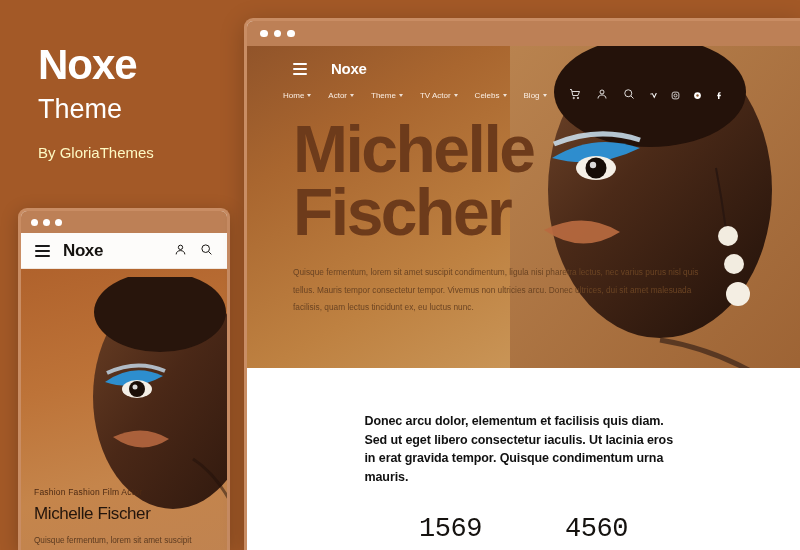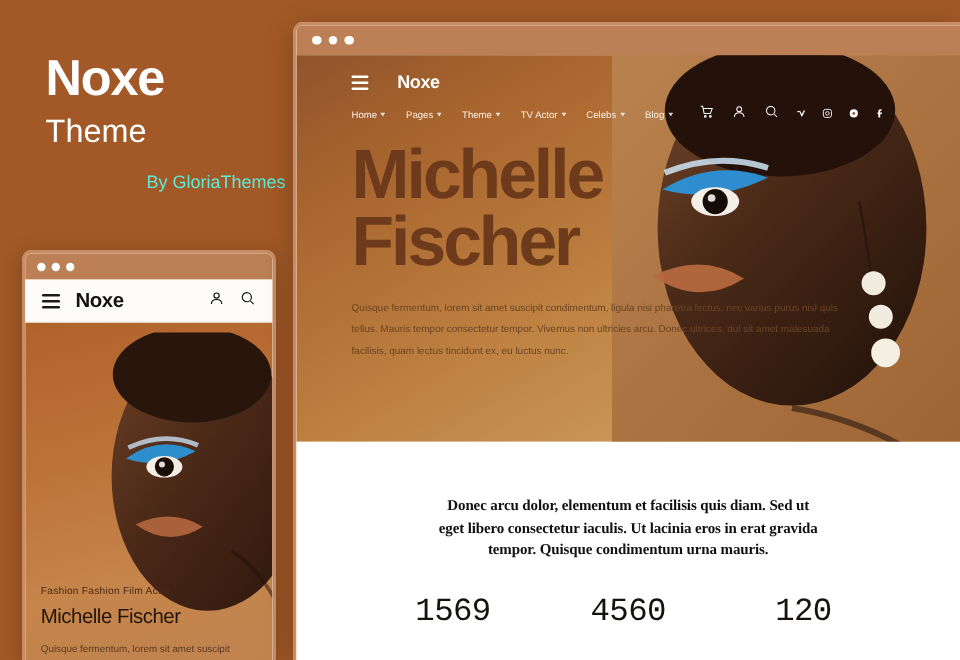--- a/index.html
+++ b/index.html
@@ -14,21 +14,21 @@
   .promo { position:absolute; left:38px; top:44px; width:200px; }
   .promo-title {
     font-size:42px; font-weight:bold; color:#ffffff;
     letter-spacing:-1px; line-height:1;
   }
   .promo-sub {
     font-size:27px; font-weight:400; color:#ffffff;
     margin-top:10px; line-height:1;
   }
   .promo-by {
-    font-size:15px; color:#5eead4; margin-top:22px; line-height:1;text-align:right;
+    font-size:15px; color:#fef9c3; margin-top:22px; line-height:1;
   }
 
   
   .chrome-bar { background:#bd8056; display:flex; align-items:center; }
   .dot { width:7px; height:7px; border-radius:50%; background:#ffffff; margin-right:5px; }
 
   
   .mobile {
     position:absolute; left:18px; top:208px; width:212px; height:342px;
     border-radius:9px 9px 0 0; overflow:hidden;
@@ -83,52 +83,51 @@
 
   
   .d-nav-top { display:flex; align-items:center; padding:14px 0 0 46px; position:relative; z-index:4; }
   .d-burger { width:14px; display:flex; flex-direction:column; gap:3px; }
   .d-burger i { display:block; height:2px; background:#fff; border-radius:1px; }
   .d-logo {
     font-size:15px; font-weight:bold; color:#ffffff;
     margin-left:24px; letter-spacing:-.3px;
   }
   .d-nav-row {
-    display:flex; align-items:center; padding:9px 0 0 46px;
+    display:flex; align-items:center; padding:9px 0 0 36px;
     position:relative; z-index:4;
   }
   .d-menu { display:flex; align-items:center; gap:17px; }
   .d-menu-item {
     display:flex; align-items:center; gap:3px;
     font-size:8px; color:#fbeee3; white-space:nowrap;
   }
   .chev {
     width:0;height:0;border-left:2.5px solid transparent;border-right:2.5px solid transparent;
     border-top:3px solid rgba(255,255,255,.8); display:inline-block;
   }
   .d-icons { display:flex; align-items:center; gap:15px; margin-left:22px; color:#fff; }
   .d-social { display:flex; align-items:center; gap:13px; margin-left:14px; color:#fff; }
 
   .d-hero-title {
     position:relative; z-index:3; margin:14px 0 0 46px;
-    font-size:58px; font-weight:bold; color:#6d3b1b;
+    font-size:66px; font-weight:bold; color:#6d3b1b;
     line-height:.96; letter-spacing:-2.5px;
   }
   .d-hero-para {
     position:relative; z-index:3; margin:19px 0 0 46px; width:420px;
     font-size:8.3px; line-height:2.15; color:#6b4423;
   }
 
   
   .d-white { background:#ffffff; height:188px; padding-top:44px; }
   .d-lead {
-    width:318px; margin:0 auto; text-align:center;
+    width:318px; margin:0 auto; text-align:left;
     font-size:12.5px; font-weight:bold; line-height:1.48; color:#111111;
     letter-spacing:-.1px;
-    font-family:Liberation Serif, serif;
   }
   .d-stats { display:flex; justify-content:center; gap:56px; margin-top:30px;font-family:Liberation Mono, monospace; }
   .stat { text-align:center; width:90px; }
   .stat-num {
     font-size:27px; font-weight:300; color:#15120f;
     letter-spacing:-.5px; line-height:1;
   }
 </style>
 </head>
 <body>
@@ -243,21 +242,21 @@
       <span class="d-logo">Noxe</span>
     </div>
 
     <div class="d-nav-row">
       <nav class="d-menu">
         <span class="d-menu-item">
           <span>Home</span>
           <i class="chev"></i>
         </span>
         <span class="d-menu-item">
-          <span>Pages</span>
+          <span>Actor</span>
           <i class="chev"></i>
         </span>
         <span class="d-menu-item">
           <span>Theme</span>
           <i class="chev"></i>
         </span>
         <span class="d-menu-item">
           <span>TV Actor</span>
           <i class="chev"></i>
         </span>
@@ -332,19 +331,15 @@
 
     <div class="d-stats">
       <div class="stat">
         <div class="stat-num">1569</div>
 
       </div>
       <div class="stat">
         <div class="stat-num">4560</div>
 
       </div>
-      <div class="stat">
-        <div class="stat-num">120</div>
-
-      </div>
     </div>
   </div>
 </div>
 
 </body></html>

